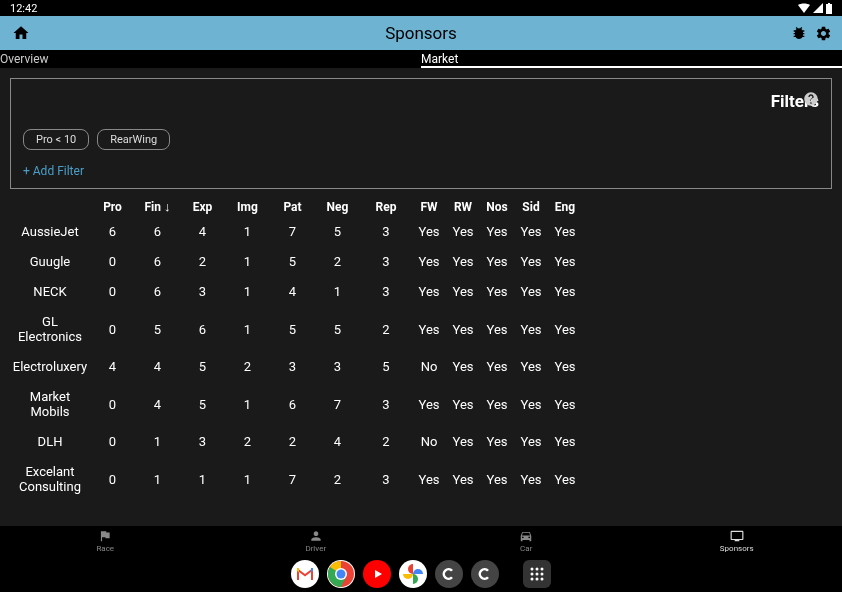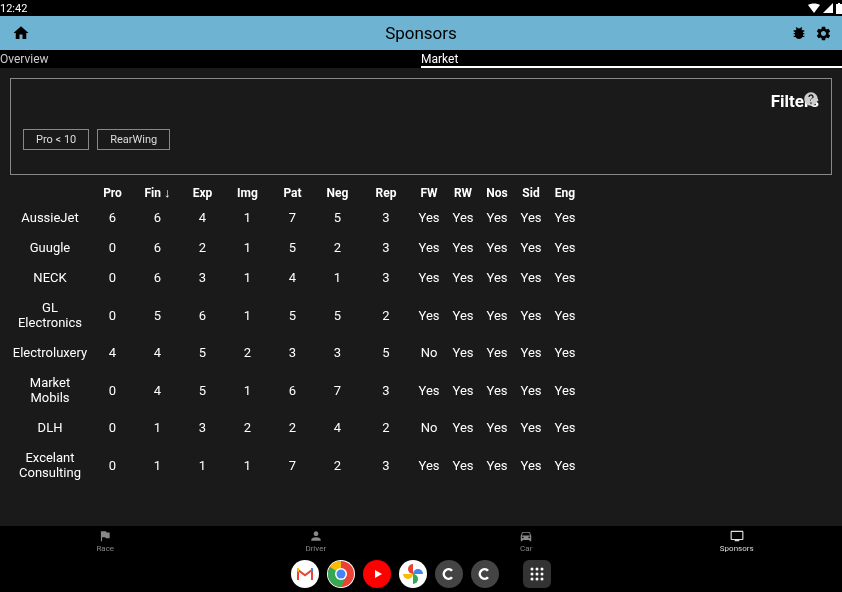--- a/index.html
+++ b/index.html
@@ -1,34 +1,34 @@
 <!DOCTYPE html>
 <html><head>
 <meta charset="utf-8">
 <style>
 * { margin: 0; padding: 0; box-sizing: border-box; font-family: Roboto, Arial, sans-serif; }
 body { background: #1a1a1a; width: 842px; height: 592px; overflow: hidden; }
 
-.status-bar { background: #000; color: #fff; height: 16px; display: flex; justify-content: space-between; align-items: center; padding: 0 0; font-size: 11px; }
+.status-bar { background: #000; color: #fff; height: 16px; display: flex; justify-content: space-between; align-items: center; padding: 0 10px; font-size: 11px; }
 .status-icons { display: flex; gap: 3px; align-items: center; }
 
 .app-bar { background: #6fb3d2; height: 34px; display: flex; align-items: center; position: relative; }
 .home-btn { position: absolute; left: 12px; cursor: pointer; }
 .app-title { flex: 1; text-align: center; color: #000; font-size: 17px; font-weight: 400; }
 .app-bar-actions { position: absolute; right: 10px; display: flex; gap: 8px; }
 
 .tabs { display: flex; background: #000; height: 18px; }
 .tab { flex: 1; text-align: left; color: #ccc; font-size: 12px; line-height: 18px; cursor: pointer; }
 .tab.active { border-bottom: 2px solid #fff; color: #fff; }
 
 .filters-box { margin: 10px; border: 1px solid #888; padding: 12px 12px 10px; position: relative; }
 .filters-title { text-align: right; color: #fff; font-size: 17px; font-weight: 700; margin-bottom: 18px; }
 .help-icon { position: absolute; top: 12px; right: 12px; cursor: pointer; }
 .filter-chips { display: flex; gap: 8px; margin-bottom: 14px; }
-.chip { border: 1px solid #888; border-radius: 0; padding: 3px 12px; color: #ddd; font-size: 11px; cursor: pointer; }
+.chip { border: 1px solid #888; border-radius: 8px; padding: 3px 12px; color: #ddd; font-size: 11px; cursor: pointer; }
 .add-filter { color: #4a9fc9; font-size: 12px; cursor: pointer; }
 
 .table { margin: 0 10px; color: #fff; }
 .thead, .trow { display: flex; align-items: center; }
 .thead { font-weight: 700; font-size: 12px; margin-bottom: 10px; }
 .trow { font-size: 13px; margin-bottom: 15px; }
 .cell-name { width: 80px; text-align: center; }
 .cell { width: 45px; text-align: center; flex-shrink: 0; }
 .cell-rep { width: 52px; text-align: center; }
 .cell-yn { width: 34px; }
@@ -94,20 +94,21 @@
   <div class="filters-title">Filters</div>
   <span class="help-icon">
     <svg width="16" height="16" viewBox="0 0 24 24">
         <path fill="#ccc" d="M12 2C6.48 2 2 6.48 2 12s4.48 10 10 10 10-4.48 10-10S17.52 2 12 2zm1 17h-2v-2h2v2zm2.07-7.75l-.9.92C13.45 12.9 13 13.5 13 15h-2v-.5c0-1.1.45-2.1 1.17-2.83l1.24-1.26c.37-.36.59-.86.59-1.41 0-1.1-.9-2-2-2s-2 .9-2 2H8c0-2.21 1.79-4 4-4s4 1.79 4 4c0 .88-.36 1.68-.93 2.25z"></path>
       </svg>
   </span>
   <div class="filter-chips">
     <span class="chip">Pro &lt; 10</span>
     <span class="chip">RearWing</span>
   </div>
+  <div class="add-filter">+ Add Filter</div>
 </div>
 
 <div class="table">
   <div class="thead" id="thead">
     <div class="cell-name"></div>
   <div class="cell">Pro</div>
       <div class="cell sort-col">Fin <span class="sort-arrow">↓</span></div>
       <div class="cell">Exp</div>
       <div class="cell">Img</div>
       <div class="cell">Pat</div>

